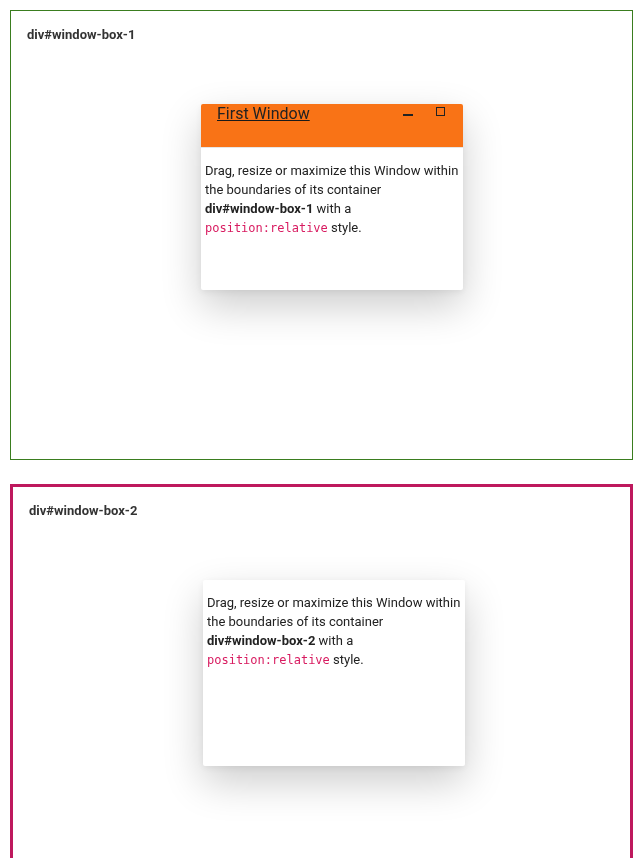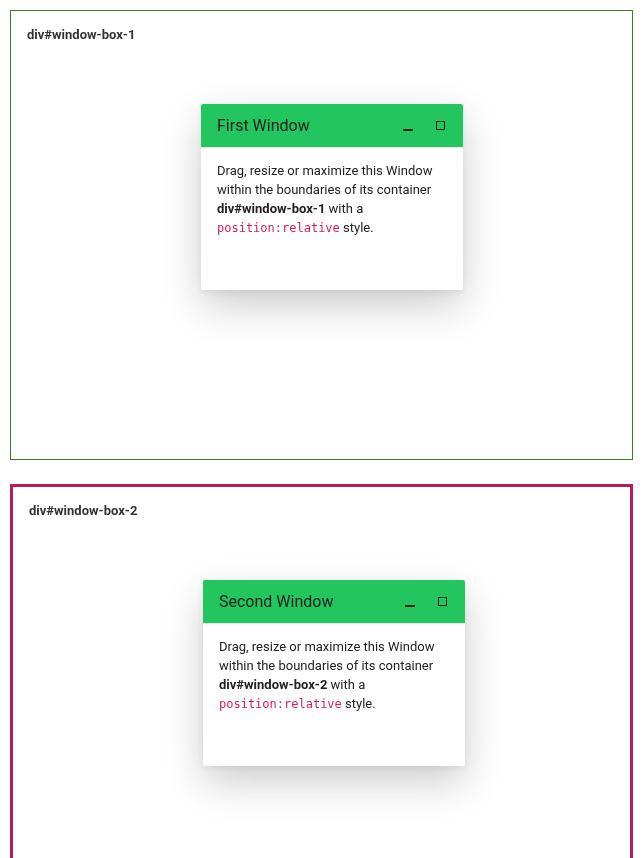--- a/index.html
+++ b/index.html
@@ -29,26 +29,27 @@
   top: 93px;
   width: 262px;
   height: 186px;
   background: #fff;
   border-radius: 2px;
   box-shadow: 0 16px 40px rgba(0,0,0,0.20), 0 2px 6px rgba(0,0,0,0.06);
   overflow: hidden;
 }
 .win-header {
   display: flex;
-  align-items: center;
+  align-items: flex-start;
   justify-content: space-between;
   height: 44px;
   padding: 0 16px;
-  background: #22c55e;
+  background: #f97316;
   border-bottom: 1px solid #e6e6e6;
+  text-decoration: underline;
 }
 .win-title {
   font-size: 16px;
   font-weight: 400;
   color: #222;
 }
 .win-actions {
   display: flex;
   align-items: center;
   gap: 18px;
@@ -68,21 +69,21 @@
   border-top: 2px solid #222;
   position: relative;
   top: 4px;
 }
 .maximize-glyph {
   width: 9px;
   height: 9px;
   border: 1.5px solid #222;
 }
 .win-body {
-  padding: 14px 16px;
+  padding: 14px 4px;
   font-size: 13px;
   line-height: 1.45;
   color: #222;
 }
 .win-body strong { font-weight: 700; }
 code {
   font-family: ui-monospace, SFMono-Regular, Menlo, Consolas, monospace;
   font-size: 12px;
   color: #d81b60;
 }
@@ -108,28 +109,17 @@
     <div class="win-body">
       <span>Drag, resize or maximize this Window within the boundaries of its container </span><strong>div#window-box-1</strong><span> with a </span><code>position:relative</code><span> style.</span>
     </div>
   </div>
 </div>
 
 <div class="box box-2">
   <div class="box-label">div#window-box-2</div>
 
   <div class="win">
-    <div class="win-header">
-      <div class="win-title">Second Window</div>
-      <div class="win-actions">
-        <span class="icon-btn">
-            <span class="minimize-glyph"></span>
-          </span>
-        <span class="icon-btn">
-            <span class="maximize-glyph"></span>
-          </span>
-      </div>
-    </div>
     <div class="win-body">
       <span>Drag, resize or maximize this Window within the boundaries of its container </span><strong>div#window-box-2</strong><span> with a </span><code>position:relative</code><span> style.</span>
     </div>
   </div>
 </div>
 
 </body></html>

